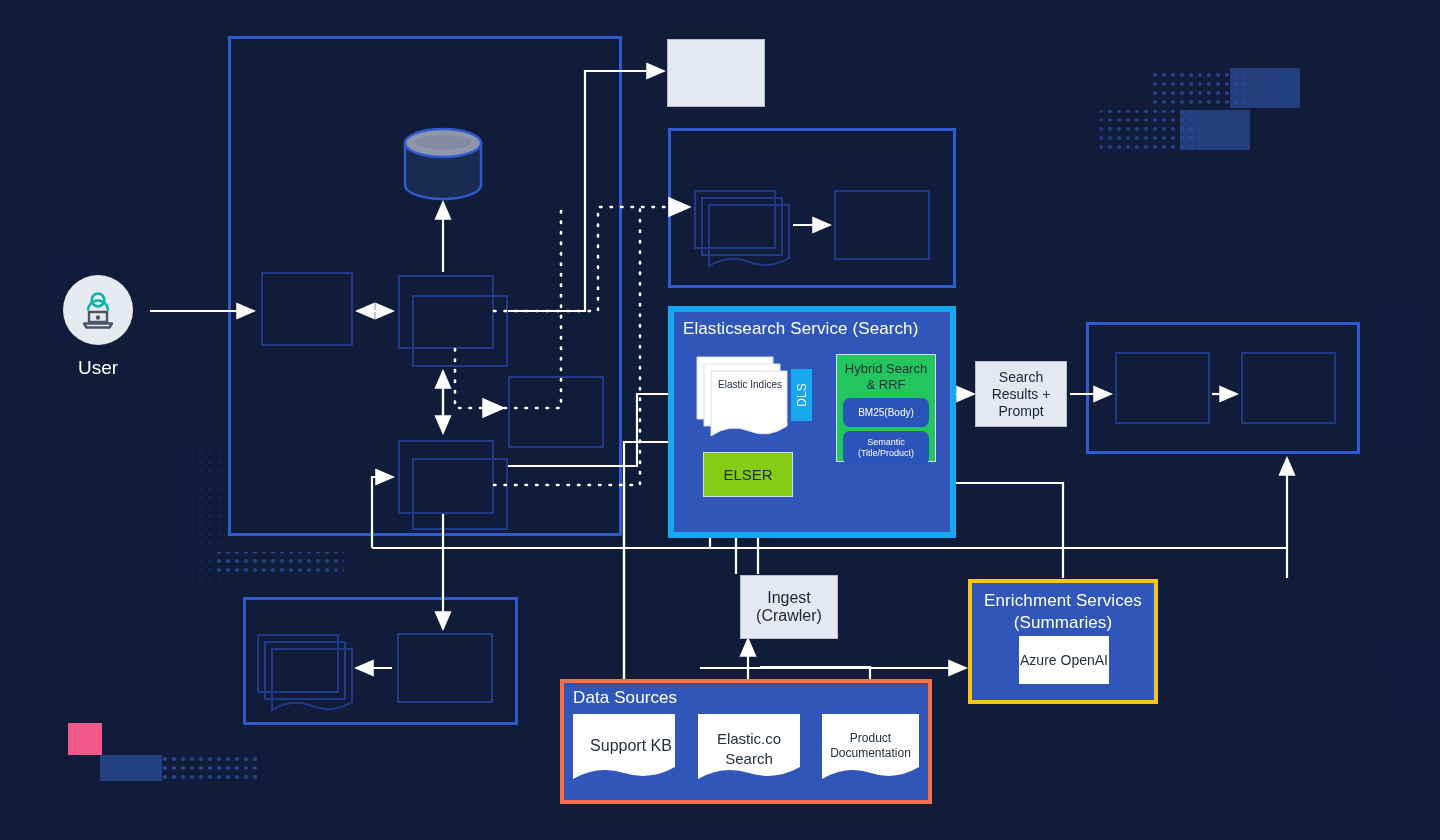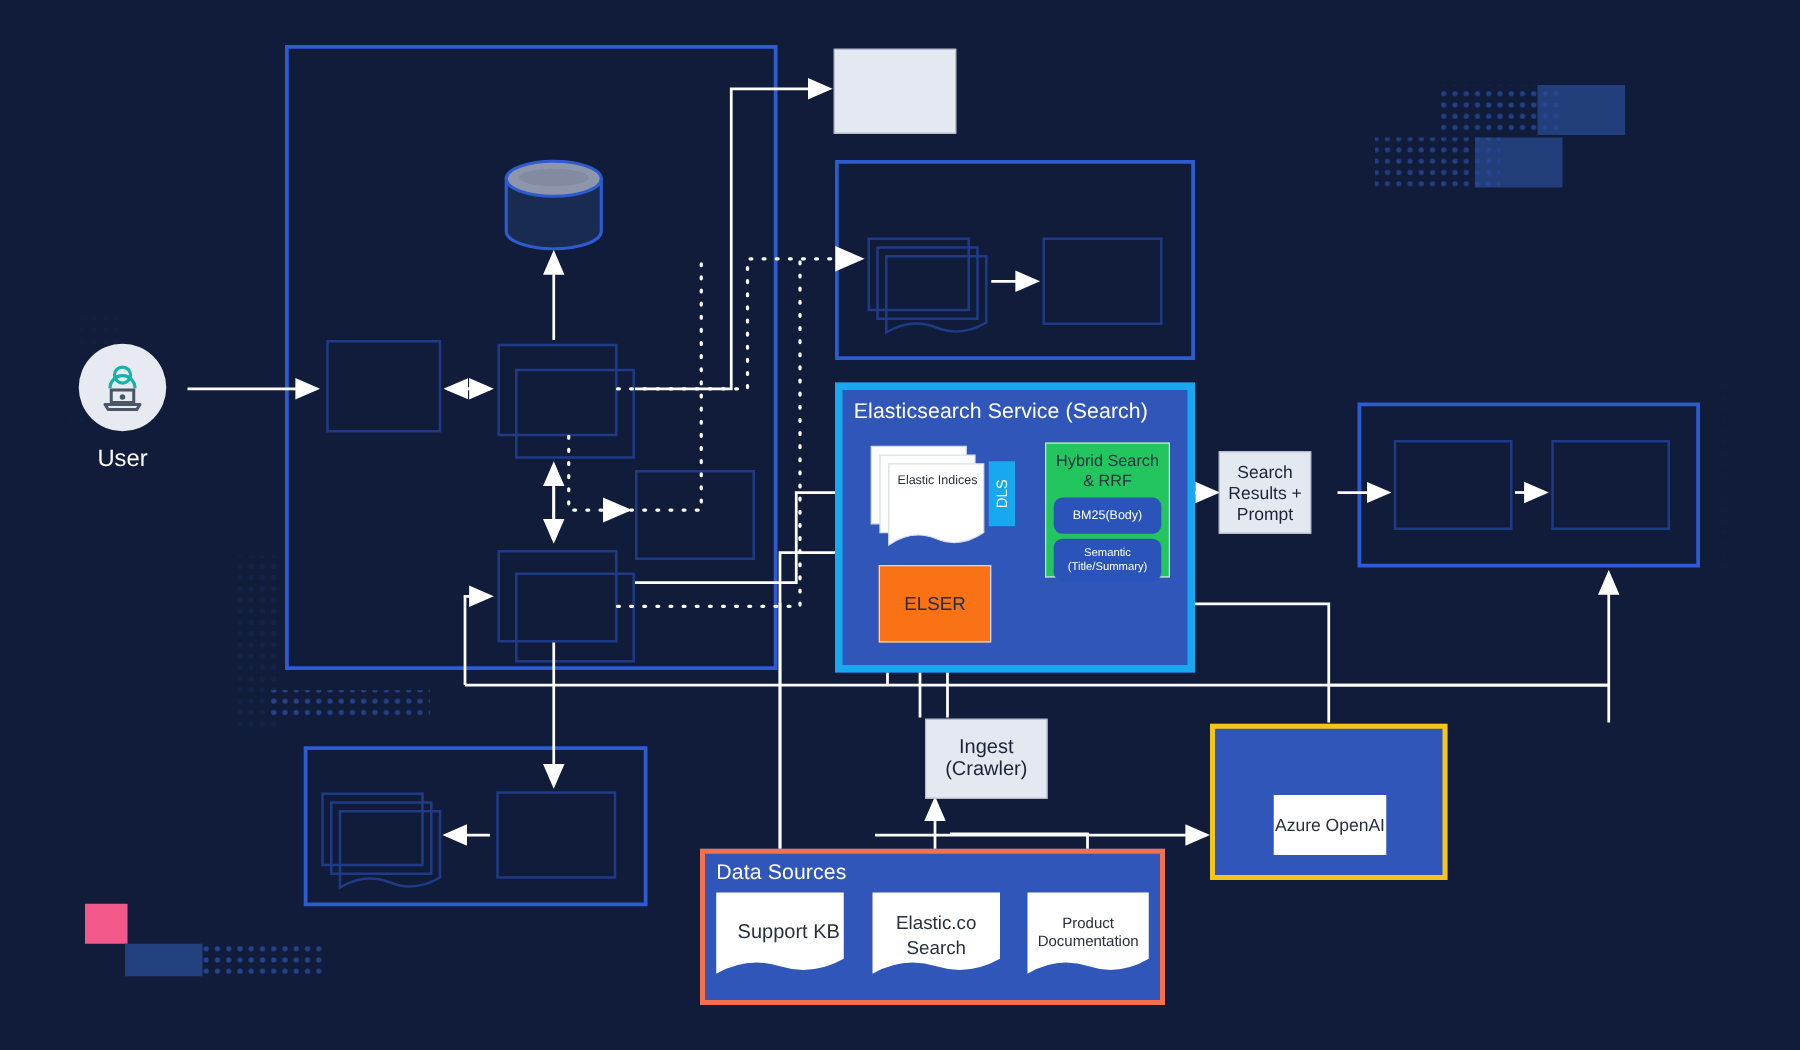--- a/index.html
+++ b/index.html
@@ -229,37 +229,38 @@
     <span>Elastic Indices</span>
   </div>
   <div class="node" style="left:791px;top:369px;width:21px;height:52px;background:#17a8f0;">
     <span style="color:#fff;font-size:12px;transform:rotate(-90deg);white-space:nowrap;">DLS</span>
   </div>
 
   <div class="node" style="left:836px;top:354px;width:100px;height:108px;background:#22c55e;border:1px solid #d7dde8;
               display:block;">
     <div style="color:#25303f;font-size:13px;line-height:16px;text-align:center;padding:6px 4px 5px;">Hybrid Search &amp; RRF</div>
     <div class="chip" style="margin:0 6px 4px;height:29px;font-size:10px;">BM25(Body)</div>
-    <div class="chip" style="margin:0 6px;height:34px;font-size:9px;line-height:11px;padding:0 3px;">Semantic (Title/Summary)</div>
-  </div>
-
-  <div class="node" style="left:703px;top:452px;width:90px;height:62px;background:#f97316;border:1px solid #d7dde8;
+    <div class="chip" style="margin:0 6px;height:34px;font-size:9px;line-height:11px;padding:0 3px;">Semantic (Title/Product)</div>
+  </div>
+
+  <div class="node" style="left:703px;top:452px;width:90px;height:45px;background:#84cc16;border:1px solid #d7dde8;
               color:#25303f;font-size:15px;">
     <span>ELSER</span>
   </div>
 
-  <div class="node wbox" style="left:975px;top:361px;width:74px;height:66px;font-size:14px;line-height:17px;padding:0 4px;justify-content:flex-end;">
+  <div class="node wbox" style="left:975px;top:361px;width:92px;height:66px;font-size:14px;line-height:17px;padding:0 4px;justify-content:flex-end;">
     <span>Search Results + Prompt</span>
   </div>
 
   <div class="node wbox" style="left:740px;top:575px;width:98px;height:64px;font-size:16px;line-height:18px;">
     <span>Ingest (Crawler)</span>
   </div>
 
   <div class="svc" style="left:968px;top:579px;width:190px;height:125px;border:4px solid #f5c518;"></div>
+  <div class="svc-title" style="left:978px;top:590px;width:170px;text-align:center;line-height:22px;">Enrichment Services (Summaries)</div>
   <div class="node" style="left:1019px;top:636px;width:90px;height:48px;background:#fff;color:#25303f;font-size:14px;line-height:17px;">
     <span>Azure OpenAI</span>
   </div>
 
   <div class="svc" style="left:560px;top:679px;width:372px;height:125px;border:4px solid #f4714b;"></div>
   <div class="svc-title" style="left:573px;top:688px;">Data Sources</div>
 
   <svg class="svg-layer" style="pointer-events:none;">
     <g fill="#ffffff">
       <path d="M573,714 h102 v53 q-25,14 -51,6 q-26,-8 -51,6 z"></path>

